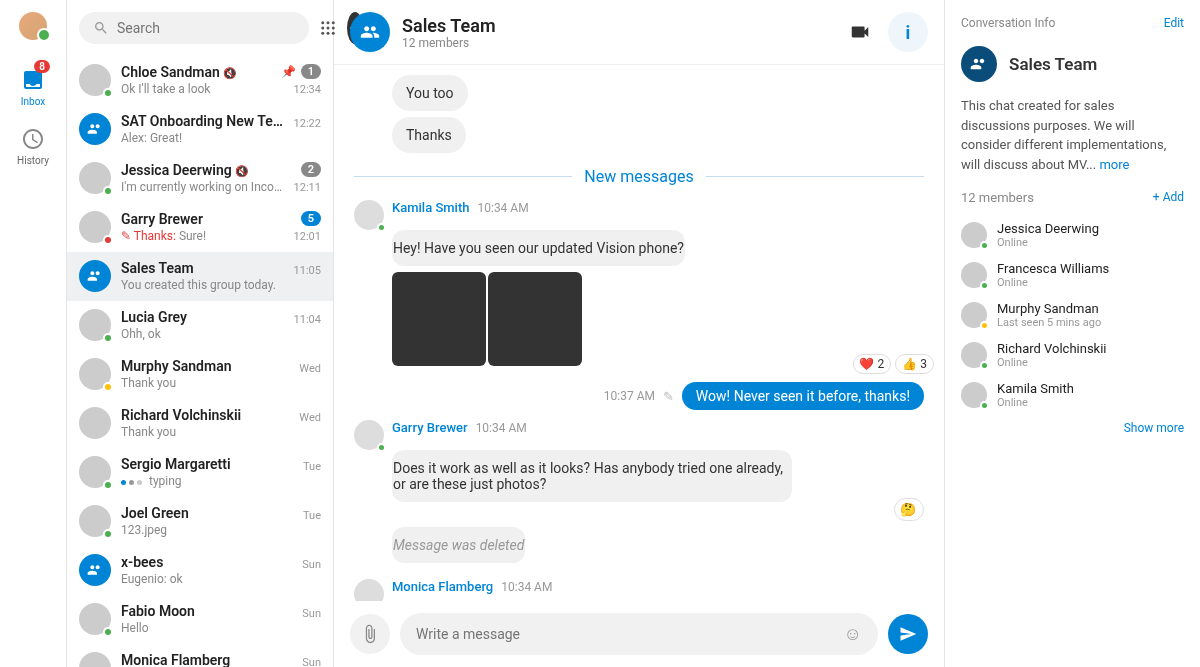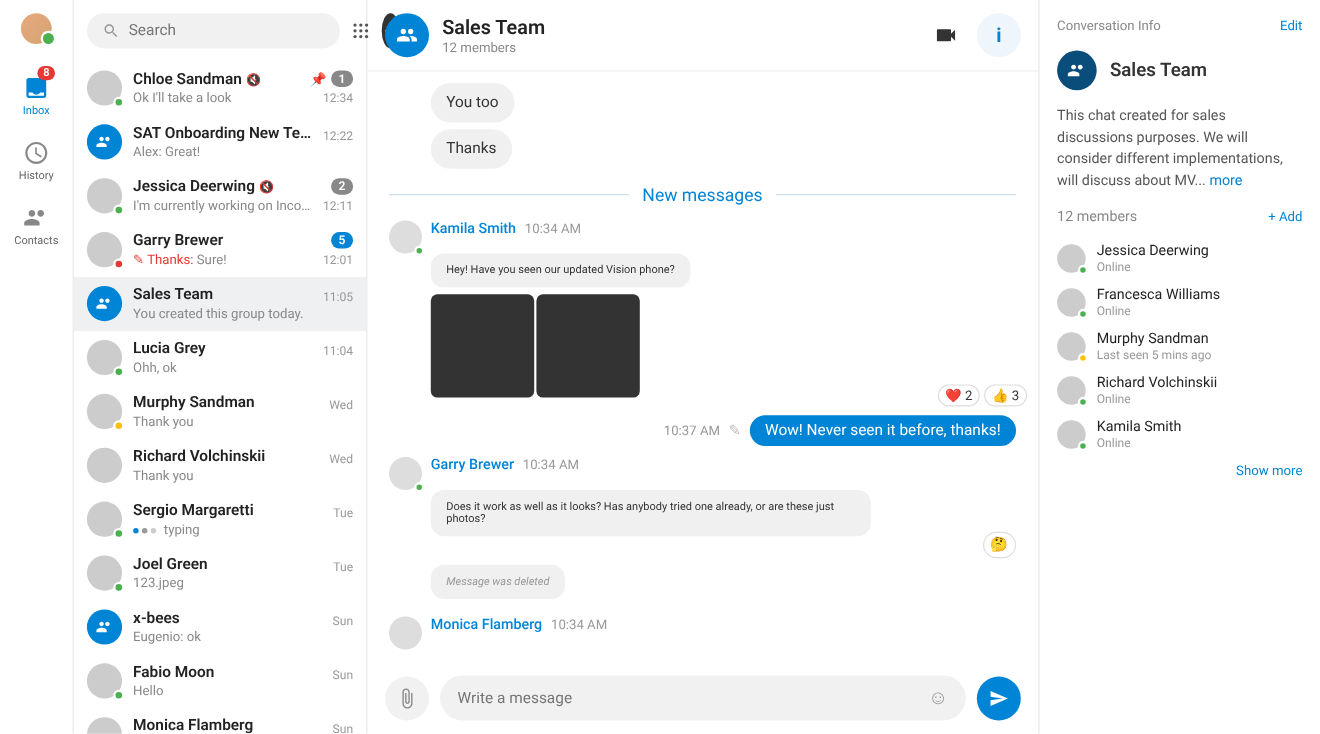--- a/index.html
+++ b/index.html
@@ -58,21 +58,21 @@
 .divider::before,.divider::after{content:"";flex:1;height:1px;background:#c5dcef}
 .divider-text{font-size:16px;color:#0084d6}
 .msg-group{margin-bottom:16px}
 .msg-head{display:flex;align-items:flex-start;gap:8px}
 .msg-avatar{width:30px;height:30px;border-radius:50%;background:#ddd;position:relative;flex-shrink:0}
 .msg-avatar .presence{width:9px;height:9px}
 .msg-meta{display:flex;align-items:baseline;gap:8px;margin-bottom:4px}
 .msg-sender{font-size:13px;color:#0084d6;font-weight:500}
 .msg-time{font-size:12px;color:#999}
 .msg-content{margin-left:38px}
-.msg-bubble{background:#f0f0f0;padding:10px 14px;border-radius:12px;font-size:10px;display:inline-block;max-width:400px}
+.msg-bubble{background:#f0f0f0;padding:10px 1px;border-radius:12px;font-size:14px;display:inline-block;max-width:400px}
 .msg-bubble.deleted{font-style:italic;color:#999}
 .attachments{display:flex;gap:2px;margin-top:6px;position:relative}
 .attachment{width:94px;height:94px;background:#333;border-radius:6px;display:flex;align-items:center;justify-content:center;color:#666;font-size:10px}
 .reactions{position:absolute;bottom:-8px;right:-10px;display:flex;gap:4px}
 .reaction{background:#fff;border:1px solid #ddd;border-radius:12px;padding:2px 6px;font-size:12px;display:flex;align-items:center;gap:3px}
 .my-msg{display:flex;justify-content:flex-end;align-items:center;gap:8px;margin:10px 0}
 .my-time{font-size:12px;color:#999}
 .edit-icon{color:#bbb;font-size:13px}
 .my-bubble{background:#0084d6;color:#ffffff;padding:6px 14px;border-radius:18px;font-size:14px;max-width:300px}
 .single-react{display:flex;justify-content:flex-end;margin-top:-4px}
@@ -112,26 +112,20 @@
         <path d="M19 3H5c-1.1 0-2 .9-2 2v14c0 1.1.9 2 2 2h14c1.1 0 2-.9 2-2V5c0-1.1-.9-2-2-2zm0 16H5v-3h3.56c.69 1.19 1.97 2 3.45 2s2.75-.81 3.45-2H19v3z"></path>
       </svg>
     <span class="nav-label">Inbox</span>
   </div>
   <div class="nav-item">
     <svg class="nav-icon" viewBox="0 0 24 24" fill="#888">
         <path d="M12 2C6.5 2 2 6.5 2 12s4.5 10 10 10 10-4.5 10-10S17.5 2 12 2zm0 18c-4.4 0-8-3.6-8-8s3.6-8 8-8 8 3.6 8 8-3.6 8-8 8zm.5-13H11v6l5.2 3.2.8-1.3-4.5-2.7V7z"></path>
       </svg>
     <span class="nav-label">History</span>
   </div>
-  <div class="nav-item">
-    <svg class="nav-icon" viewBox="0 0 24 24" fill="#888">
-        <path d="M16 11c1.66 0 3-1.34 3-3s-1.34-3-3-3-3 1.34-3 3 1.34 3 3 3zm-8 0c1.66 0 3-1.34 3-3S9.66 5 8 5 5 6.34 5 8s1.34 3 3 3zm0 2c-2.33 0-7 1.17-7 3.5V19h14v-2.5c0-2.33-4.67-3.5-7-3.5z"></path>
-      </svg>
-    <span class="nav-label">Contacts</span>
-  </div>
 </div>
 
 <div class="list">
   <div class="list-header">
     <div class="search-box">
       <svg width="16" height="16" viewBox="0 0 24 24" fill="#999">
           <path d="M15.5 14h-.79l-.28-.27C15.41 12.59 16 11.11 16 9.5 16 5.91 13.09 3 9.5 3S3 5.91 3 9.5 5.91 16 9.5 16c1.61 0 3.09-.59 4.23-1.57l.27.28v.79l5 5L20.49 19l-5-5zm-6 0C7.01 14 5 11.99 5 9.5S7.01 5 9.5 5 14 7.01 14 9.5 11.99 14 9.5 14z"></path>
         </svg>
       <input placeholder="Search" style="">
     </div>

